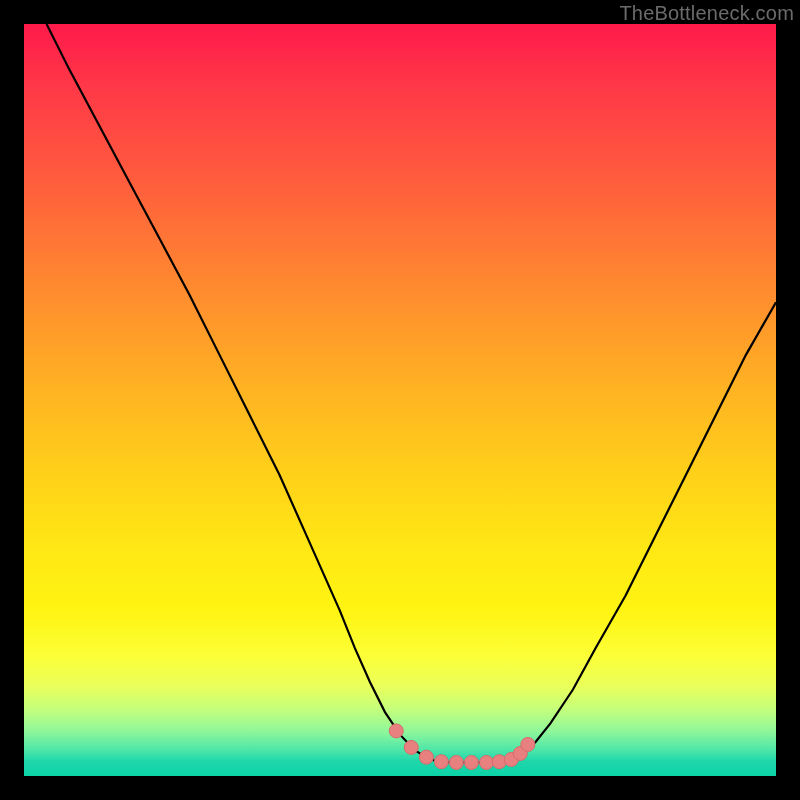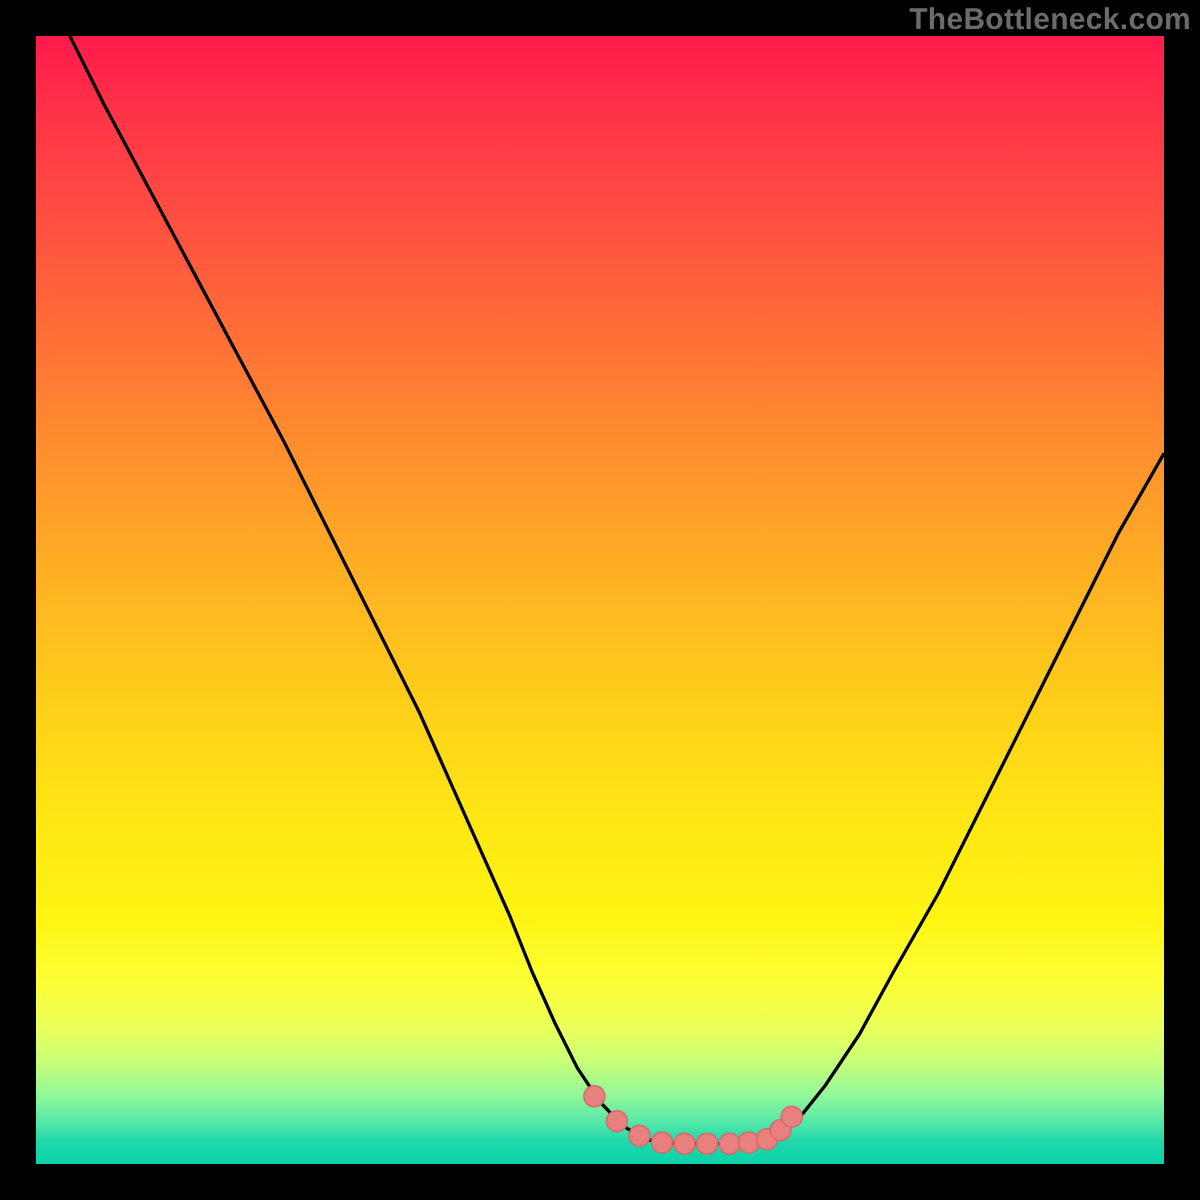--- a/index.html
+++ b/index.html
@@ -8,21 +8,20 @@
     width: 800px;
     height: 800px;
     background: #000;
     overflow: hidden;
     font-family: Arial, Helvetica, sans-serif;
   }
   .frame {
     position: absolute;
     inset: 0;
     background: #000;
-    font-weight: bold;
   }
   .plot-area {
     position: absolute;
     left: 24px;
     top: 24px;
     width: 752px;
     height: 752px;
     overflow: hidden;
   }
   .gradient {

